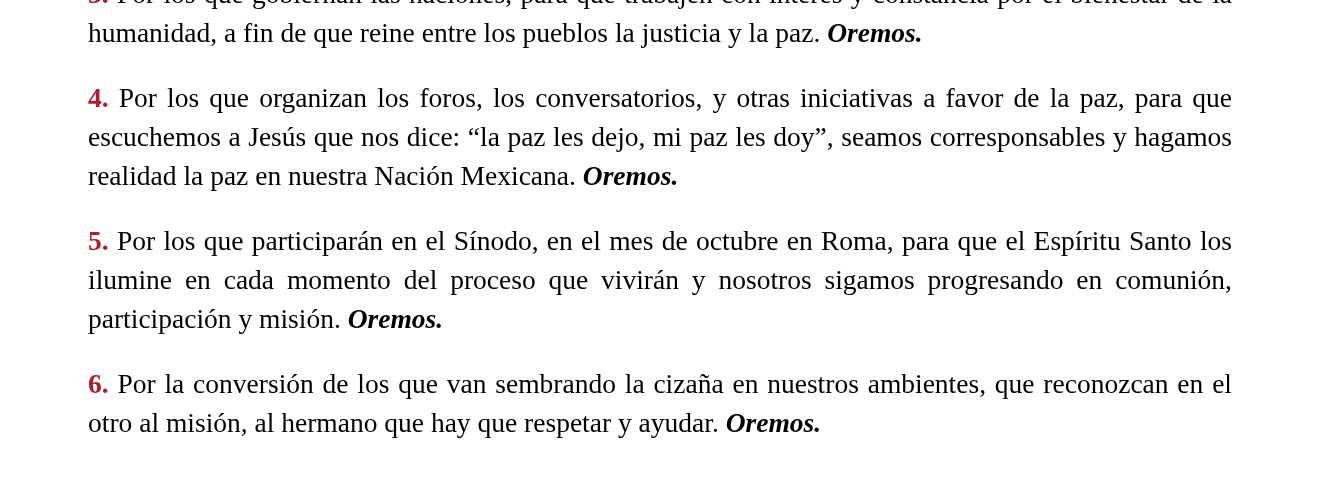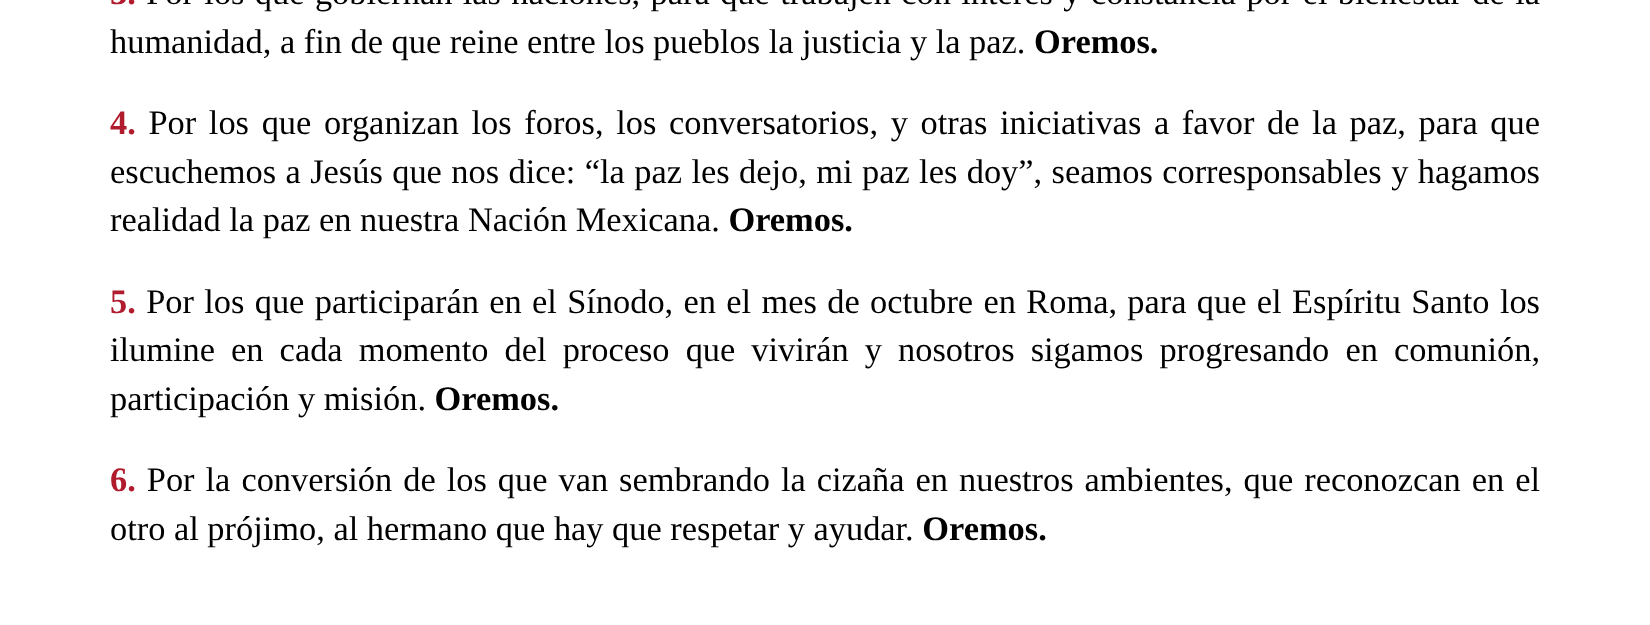--- a/index.html
+++ b/index.html
@@ -35,20 +35,21 @@
   .para.first {
     
     margin-top: -26px;
   }
   .num {
     color: #b01c2e;
     font-weight: bold;
   }
   .oremos {
     font-weight: bold;
+    font-style: italic;
   }
 </style>
 </head>
 <body>
 
 <div class="page">
 
   <p class="para first">
     <span class="num">3.</span><span> Por los que gobiernan las naciones, para que trabajen con interés y constancia por el bienestar de la humanidad, a fin de que reine entre los pueblos la justicia y la paz. </span><span class="oremos">Oremos.</span>
   </p>
@@ -61,16 +62,16 @@
 
   <div class="para-spacer"></div>
 
   <p class="para">
     <span class="num">5.</span><span> Por los que participarán en el Sínodo, en el mes de octubre en Roma, para que el Espíritu Santo los ilumine en cada momento del proceso que vivirán y nosotros sigamos progresando en comunión, participación y misión. </span><span class="oremos">Oremos.</span>
   </p>
 
   <div class="para-spacer"></div>
 
   <p class="para">
-    <span class="num">6.</span><span> Por la conversión de los que van sembrando la cizaña en nuestros ambientes, que reconozcan en el otro al prójimo, al hermano que hay que respetar y ayudar. </span><span class="oremos">Oremos.</span>
+    <span class="num">6.</span><span> Por la conversión de los que van sembrando la cizaña en nuestros ambientes, que reconozcan en el otro al misión, al hermano que hay que respetar y ayudar. </span><span class="oremos">Oremos.</span>
   </p>
 
 </div>
 
 </body></html>

